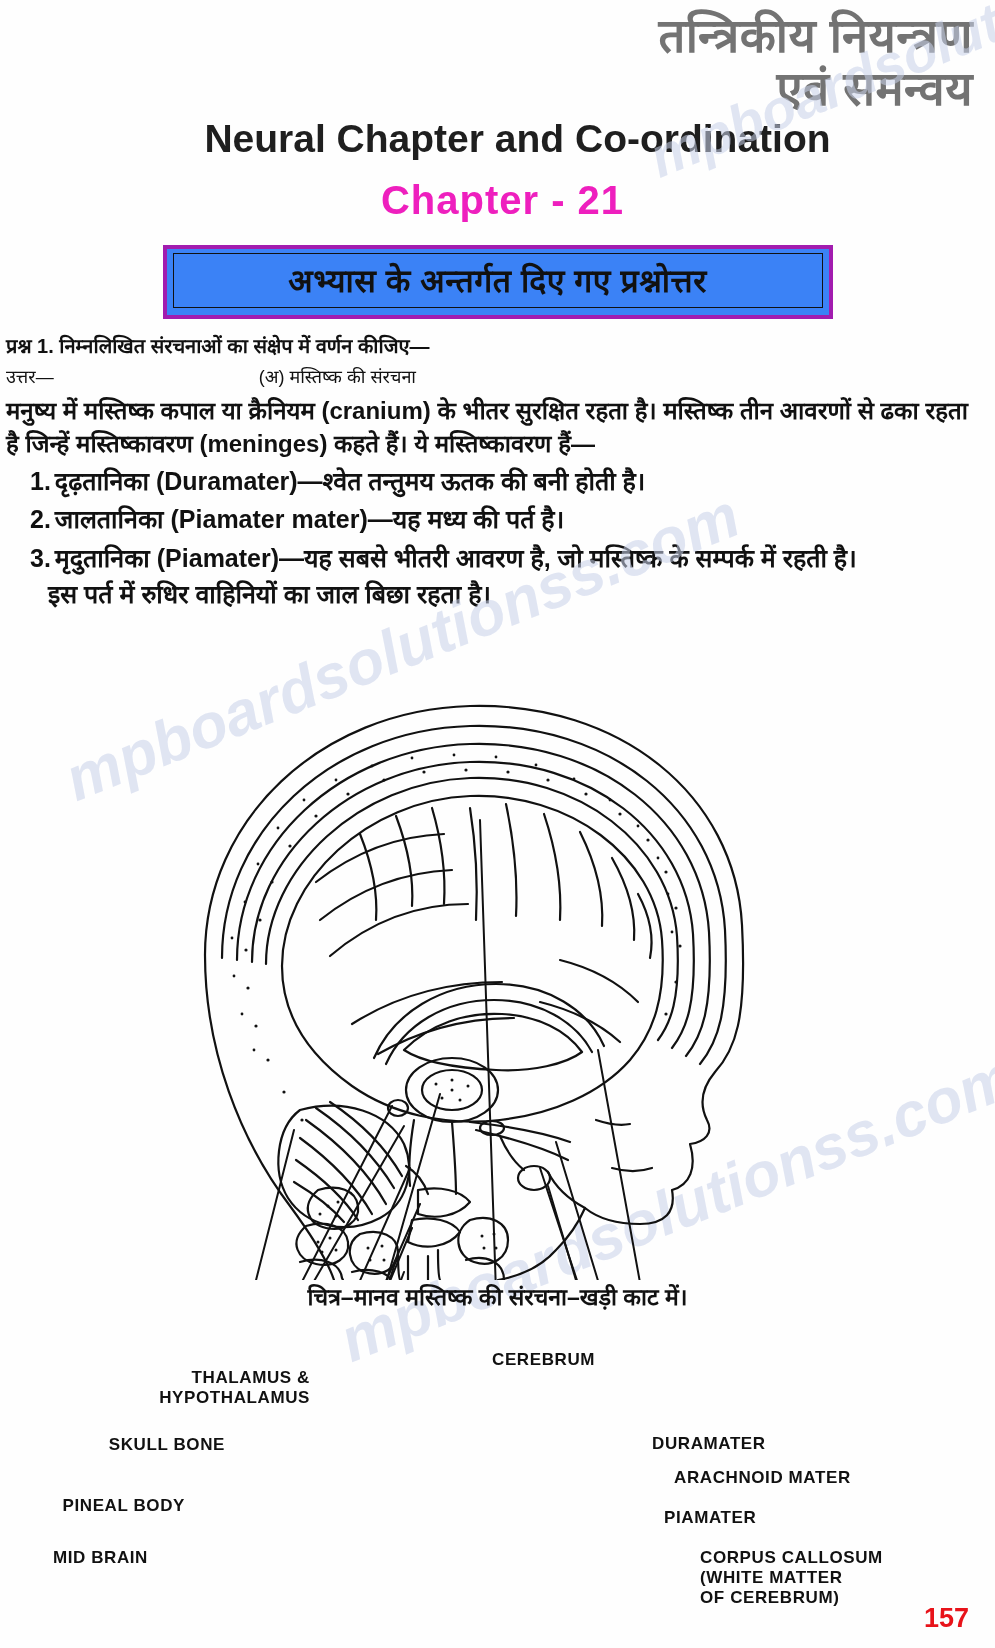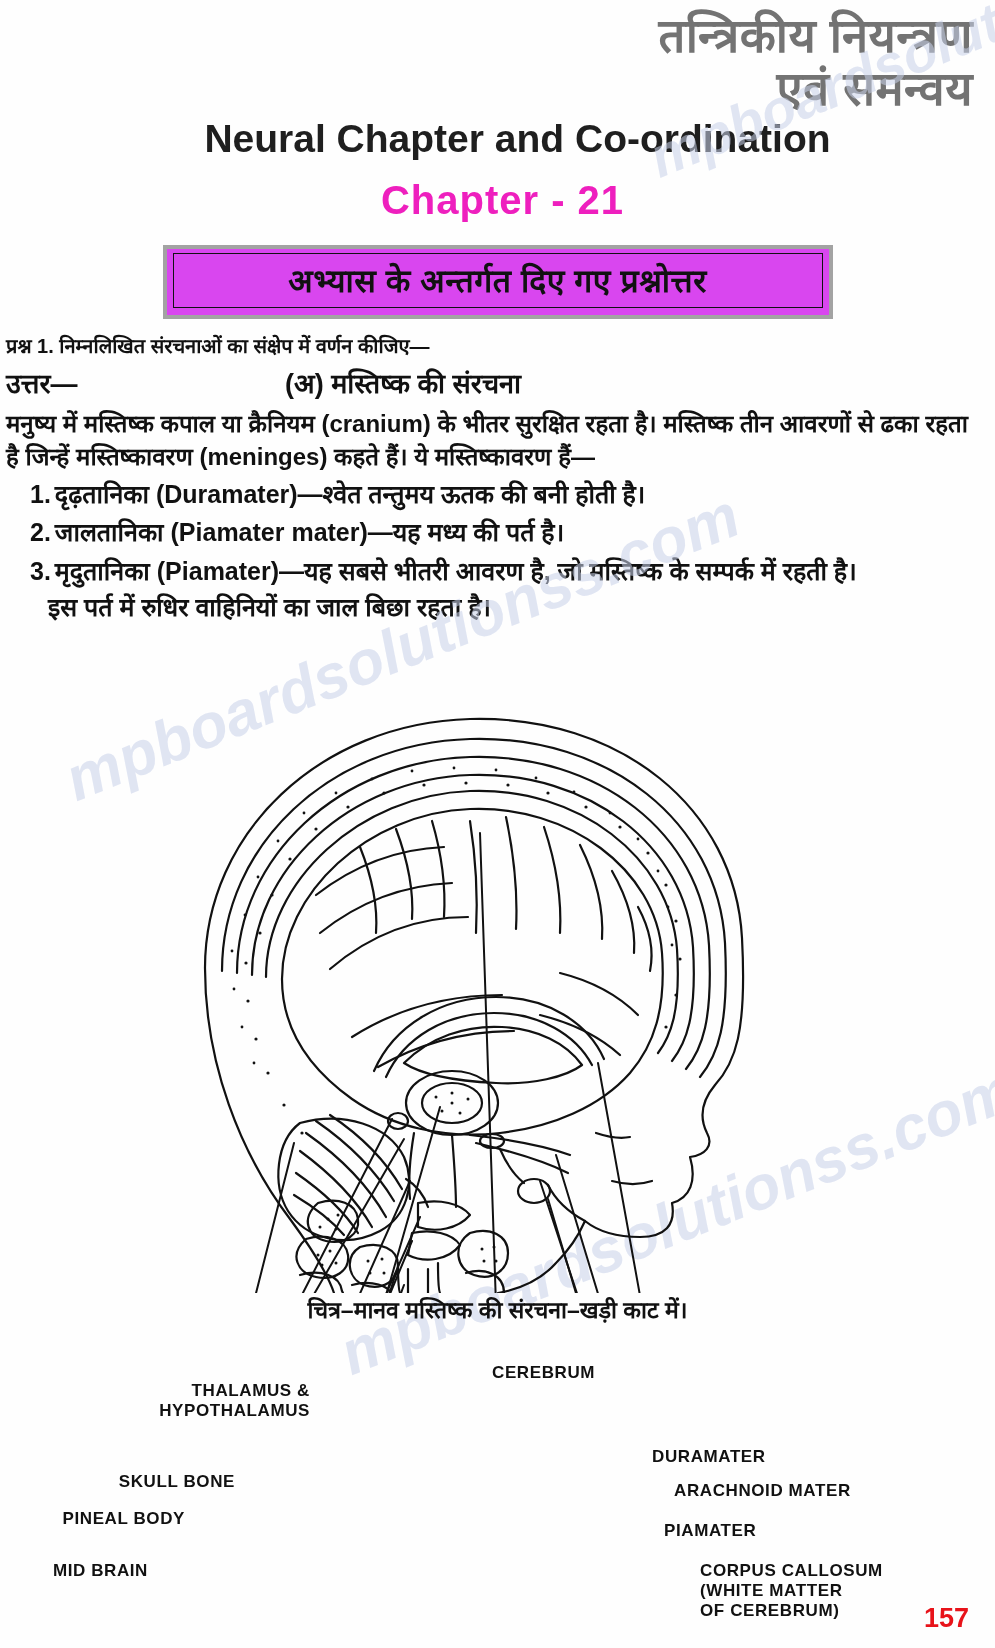--- a/index.html
+++ b/index.html
@@ -67,23 +67,23 @@
     font-size: 40px;
     color: #ee1fbe;
     margin-top: 17px;
     letter-spacing: 1px;
     padding-left: 10px;
   }
 
   .exercise-box {
     margin: 22px auto 0 auto;
     width: 650px;
-    border: 4px solid #a3a3a3;
+    border: 4px solid #a21caf;
     padding: 4px 6px 7px 6px;
-    background: #d946ef;
+    background: #3b82f6;
   }
   .exercise-box-inner {
     border: 1px solid #111;
     padding: 4px 10px 6px 10px;
     text-align: center;
     font-family: "Liberation Sans", sans-serif;
     font-weight: bold;
     font-size: 32px;
     color: #111;
     letter-spacing: .5px;
@@ -109,22 +109,22 @@
     margin-top: 2px;
     padding-left: 105px;
   }
   .q-opts span { display: inline-block; }
   .opt-a { width: 200px; }
   .opt-b { width: 180px; }
   .ans-row {
     position: relative;
     margin-top: 4px;
     font-family: "Liberation Sans", sans-serif;
-    font-weight: bold;
-    font-size: 27px;
+    font-weight: normal;
+    font-size: 18px;
   }
   .ans-label { display: inline-block; }
   .ans-heading {
     display: inline-block;
     margin-left: 200px;
   }
   .para {
     font-family: "Liberation Sans", sans-serif;
     font-weight: bold;
     font-size: 24px;
@@ -440,21 +440,21 @@
         <path d="M742 1162 L540 548" stroke-width="2"></path>
         <path d="M740 1212 L548 566" stroke-width="2"></path>
 
         <path d="M540 754 L500 790" stroke-width="2"></path>
         <path d="M500 790 L480 200" stroke-width="2"></path>
       </g>
     </svg>
 
     <div class="fig-label left" style="left:150px; top:748px; width:160px;">THALAMUS &amp;
 HYPOTHALAMUS</div>
-    <div class="fig-label left" style="left:85px; top:815px; width:150px;margin-top:24px;">SKULL BONE</div>
+    <div class="fig-label left" style="left:75px; top:815px; width:150px;">SKULL BONE</div>
     <div class="fig-label left" style="left:35px; top:876px; width:150px;">PINEAL  BODY</div>
     <div class="fig-label left" style="left:28px; top:928px; width:120px;">MID BRAIN</div>
 
     <div class="fig-label" style="left:492px; top:730px;">CEREBRUM</div>
 
     <div class="fig-label right" style="left:652px; top:814px;">DURAMATER</div>
     <div class="fig-label right" style="left:674px; top:848px;">ARACHNOID MATER</div>
     <div class="fig-label right" style="left:664px; top:888px;">PIAMATER</div>
     <div class="fig-label right" style="left:700px; top:928px;">CORPUS CALLOSUM
 (WHITE MATTER

